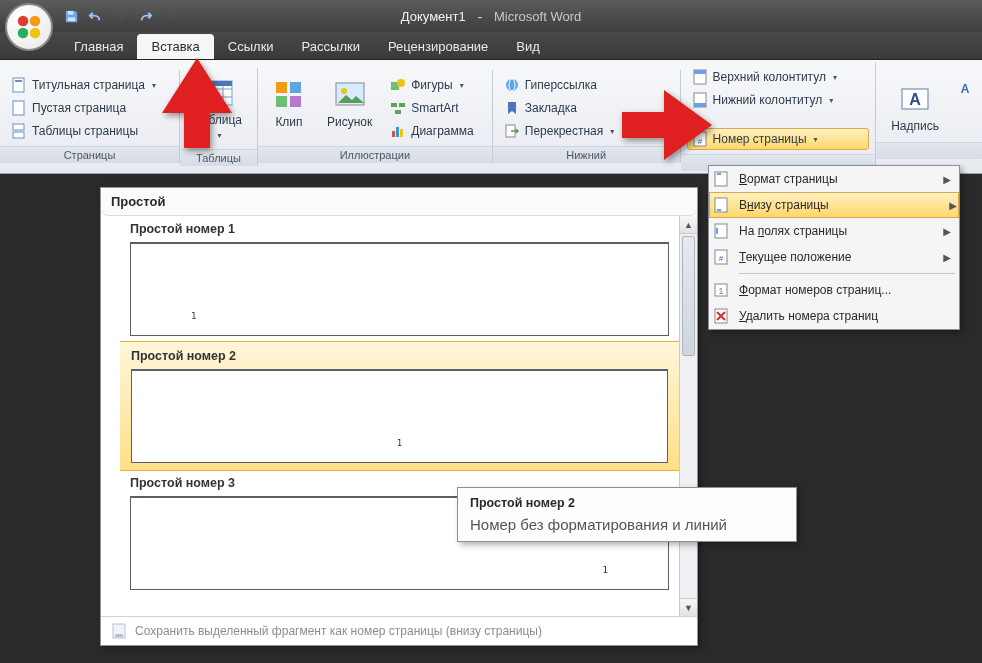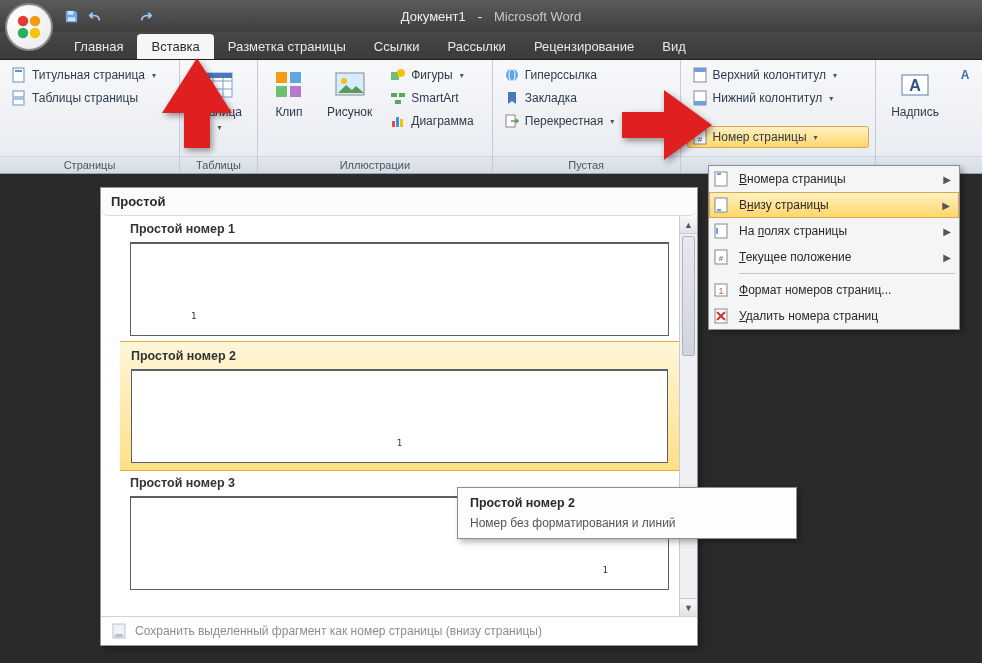--- a/index.html
+++ b/index.html
@@ -14,21 +14,21 @@
   .title-text { position: absolute; left: 50%; transform: translateX(-50%); color: #e8e8e8; font-size: 13px; display: flex; gap: 12px; }
   .title-doc { color: #f0f0f0; }
   .title-app { color: #c8c8c8; text-align: center; }
 
   
   .tabstrip { height: 28px; background: linear-gradient(#484848, #3a3a3a); display: flex; align-items: flex-end; padding-left: 60px; border-bottom: 1px solid #222; }
   .tab { padding: 5px 14px; color: #e8e8e8; font-size: 13px; cursor: pointer; border-top-left-radius: 4px; border-top-right-radius: 4px; }
   .tab.active { background: #f5f6f7; color: #2a2a2a; }
 
   
-  .ribbon { background: linear-gradient(#f7f8fa, #e7eaf0); border-bottom: 1px solid #9aa3ad; display: flex; height: 114px; position: relative; }
+  .ribbon { background: linear-gradient(#f7f8fa, #e7eaf0); border-bottom: 1px solid #9aa3ad; display: flex; height: 114px; position: relative; align-items: center; }
   .ribbon-group { border-right: 1px solid #c4ccd6; display: flex; flex-direction: column; }
   .group-body { flex: 1; display: flex; padding: 4px 6px; gap: 4px; align-items: flex-start; }
   .group-label { text-align: center; font-size: 11px; color: #4a5665; padding: 2px 0; background: linear-gradient(#e2e7ee, #d6dce5); border-top: 1px solid #cfd6e0; }
   .vstack { display: flex; flex-direction: column; gap: 1px; }
   .rb-item { display: flex; align-items: center; gap: 5px; padding: 2px 4px; font-size: 12px; color: #2e3b4a; border: 1px solid transparent; border-radius: 3px; cursor: pointer; white-space: nowrap; }
   .rb-item.highlighted { background: linear-gradient(#fff0c1, #ffd76b); border: 1px solid #d9a94e; margin-top: 16px; }
   .rb-big { display: flex; flex-direction: column; align-items: center; gap: 4px; padding: 4px 8px; font-size: 12px; color: #2e3b4a; border: 1px solid transparent; border-radius: 3px; cursor: pointer; }
   .ico { width: 16px; height: 16px; display: inline-flex; align-items: center; justify-content: center; flex-shrink: 0; }
   .ico-lg { width: 32px; height: 32px; display: inline-flex; align-items: center; justify-content: center; }
   .drop-arrow { font-size: 8px; color: #4a5665; margin-left: 2px; }
@@ -36,21 +36,21 @@
   
   .arrow { position: absolute; z-index: 30; }
   .arrow svg { filter: drop-shadow(2px 3px 3px rgba(0,0,0,0.4)); }
 
   
   .menu { position: absolute; right: 22px; top: 165px; width: 252px; background: #f5f5f5; border: 1px solid #8a8f99; box-shadow: 3px 3px 6px rgba(0,0,0,0.3); z-index: 25; }
   .menu-item { display: flex; align-items: center; padding: 5px 8px 5px 4px; font-size: 12px; color: #2a2a2a; cursor: pointer; position: relative; }
   .menu-item .ico { margin-right: 10px; }
   .menu-item .txt { flex: 1; }
   .menu-item .sub-arrow { font-size: 10px; color: #555; }
-  .menu-item.highlight { background: linear-gradient(#fff0c1, #ffd76b); border: 1px solid #d9a94e; padding: 4px 8px 4px 3px; }
+  .menu-item.highlight { background: linear-gradient(#fff0c1, #ffd76b); border: 1px solid #d9a94e; padding: 4px 1px 4px 3px; }
   .menu-sep { height: 1px; background: #c8c8c8; margin: 3px 4px 3px 30px; }
   .underline-first { text-decoration: underline; text-decoration-skip-ink: none; }
 
   
   .gallery { position: absolute; left: 100px; top: 187px; width: 598px; background: #fff; border: 1px solid #8f949c; box-shadow: 3px 3px 6px rgba(0,0,0,0.3); z-index: 22; }
   .gallery-header { font-weight: bold; font-size: 13px; padding: 6px 10px; color: #2a2a2a; border-bottom: 1px solid #d9dde3; background: #fbfbfc; border-radius: 7px; }
   .gallery-scroll { height: 400px; overflow: hidden; position: relative; margin-left: 19px; }
   .gallery-item { padding: 6px 10px 0 10px; }
   .gallery-item.sel { background: linear-gradient(#fff6da, #ffdf86); border: 1px solid #e5b236; margin: -1px; padding: 7px 11px 1px 11px; }
   .gi-title { font-size: 12.5px; font-weight: 600; color: #333; margin-bottom: 6px; }
@@ -59,21 +59,21 @@
   .gallery-scrollbar { position: absolute; right: 0; top: 0; bottom: 0; width: 18px; background: #eef0f3; border-left: 1px solid #c8ccd2; display: flex; flex-direction: column; }
   .sb-btn { height: 18px; display: flex; align-items: center; justify-content: center; font-size: 9px; color: #555; background: linear-gradient(#f8f8f8, #e0e2e6); border-bottom: 1px solid #c8ccd2; cursor: pointer; }
   .sb-btn.bot { border-bottom: none; border-top: 1px solid #c8ccd2; }
   .sb-track { flex: 1; position: relative; }
   .sb-thumb { position: absolute; left: 2px; right: 2px; top: 2px; height: 120px; background: linear-gradient(#e6e9ee, #d0d4dc); border: 1px solid #aeb4be; border-radius: 2px; }
   .gallery-footer { border-top: 1px solid #d0d4da; display: flex; align-items: center; gap: 8px; padding: 6px 10px; font-size: 12px; color: #8a8d92; }
 
   
   .tooltip { position: absolute; left: 457px; top: 487px; width: 340px; background: #fdfdfe; border: 1px solid #8a8f99; box-shadow: 3px 3px 6px rgba(0,0,0,0.3); padding: 8px 12px; z-index: 35; }
   .tt-title { font-weight: bold; font-size: 12.5px; color: #2a2a2a; margin-bottom: 6px; }
-  .tt-body { font-size: 12px; color: #555; }
+  .tt-body { font-size: 15px; color: #555; }
 </style>
 </head>
 <body>
 
 <div class="titlebar">
   <div class="office-btn">
     <svg viewBox="0 0 40 40">
         <circle cx="12" cy="12" r="7" fill="#e03c31"></circle>
         <circle cx="28" cy="12" r="7" fill="#f39c12"></circle>
         <circle cx="12" cy="28" r="7" fill="#27ae60"></circle>
@@ -104,41 +104,48 @@
   <div class="title-text">
     <span class="title-doc">Документ1</span>
     <span>-</span>
     <span class="title-app">Microsoft Word</span>
   </div>
 </div>
 
 <div class="tabstrip">
   <div class="tab">Главная</div>
   <div class="tab active">Вставка</div>
-  <div class="tab">Разметка страницы</div>
   <div class="tab">Ссылки</div>
   <div class="tab">Рассылки</div>
   <div class="tab">Рецензирование</div>
   <div class="tab">Вид</div>
 </div>
 
 <div class="ribbon">
 
   <div class="ribbon-group" style="width:184px;">
     <div class="group-body">
       <div class="vstack">
         <div class="rb-item">
             <span class="ico">
               <svg width="16" height="16">
                 <rect x="2" y="1" width="11" height="14" fill="#fff" stroke="#6a90c4"></rect>
                 <rect x="4" y="3" width="7" height="2" fill="#6a90c4"></rect>
               </svg>
             </span>
             <span>Титульная страница</span>
             <span class="drop-arrow">▾</span>
+          </div>
+        <div class="rb-item">
+            <span class="ico">
+              <svg width="16" height="16">
+                <rect x="2" y="1" width="11" height="14" fill="#fff" stroke="#6a90c4"></rect>
+              </svg>
+            </span>
+            <span>Пустая страница</span>
           </div>
         <div class="rb-item">
             <span class="ico">
               <svg width="16" height="16">
                 <rect x="2" y="1" width="11" height="6" fill="#fff" stroke="#6a90c4"></rect>
                 <rect x="2" y="9" width="11" height="6" fill="#fff" stroke="#6a90c4"></rect>
               </svg>
             </span>
             <span>Таблицы страницы</span>
           </div>
@@ -251,21 +258,21 @@
               <svg width="16" height="16">
                 <rect x="2" y="2" width="9" height="12" fill="#fff" stroke="#888"></rect>
                 <path d="M7 8h7m-2-2 2 2-2 2" fill="none" stroke="#5a9b5a" stroke-width="1.5"></path>
               </svg>
             </span>
             <span>Перекрестная</span>
             <span class="drop-arrow">▾</span>
           </div>
       </div>
     </div>
-    <div class="group-label">Пустая</div>
+    <div class="group-label">Нижний</div>
   </div>
 
   <div class="ribbon-group" style="width:200px; border-right:1px solid #c4ccd6;">
     <div class="group-body">
       <div class="vstack" style="width:100%;">
         <div class="rb-item">
             <span class="ico">
               <svg width="16" height="16">
                 <rect x="2" y="1" width="12" height="14" fill="#fff" stroke="#888"></rect>
                 <rect x="2" y="1" width="12" height="4" fill="#6da0e0"></rect>
@@ -336,21 +343,21 @@
 </div>
 
 <div class="menu">
   <div class="menu-item">
       <span class="ico">
         <svg width="16" height="16">
           <rect x="2" y="1" width="12" height="14" fill="#fff" stroke="#888"></rect>
           <rect x="4" y="2" width="4" height="2" fill="#6da0e0"></rect>
         </svg>
       </span>
-      <span class="txt"><span class="underline-first">В</span><span>номера страницы</span></span>
+      <span class="txt"><span class="underline-first">В</span><span>ормат страницы</span></span>
       <span class="sub-arrow">▶</span>
     </div>
   <div class="menu-item highlight">
       <span class="ico">
         <svg width="16" height="16">
           <rect x="2" y="1" width="12" height="14" fill="#fff" stroke="#888"></rect>
           <rect x="4" y="12" width="4" height="2" fill="#6da0e0"></rect>
         </svg>
       </span>
       <span class="txt">В<span class="underline-first">н</span><span>изу страницы</span></span>

